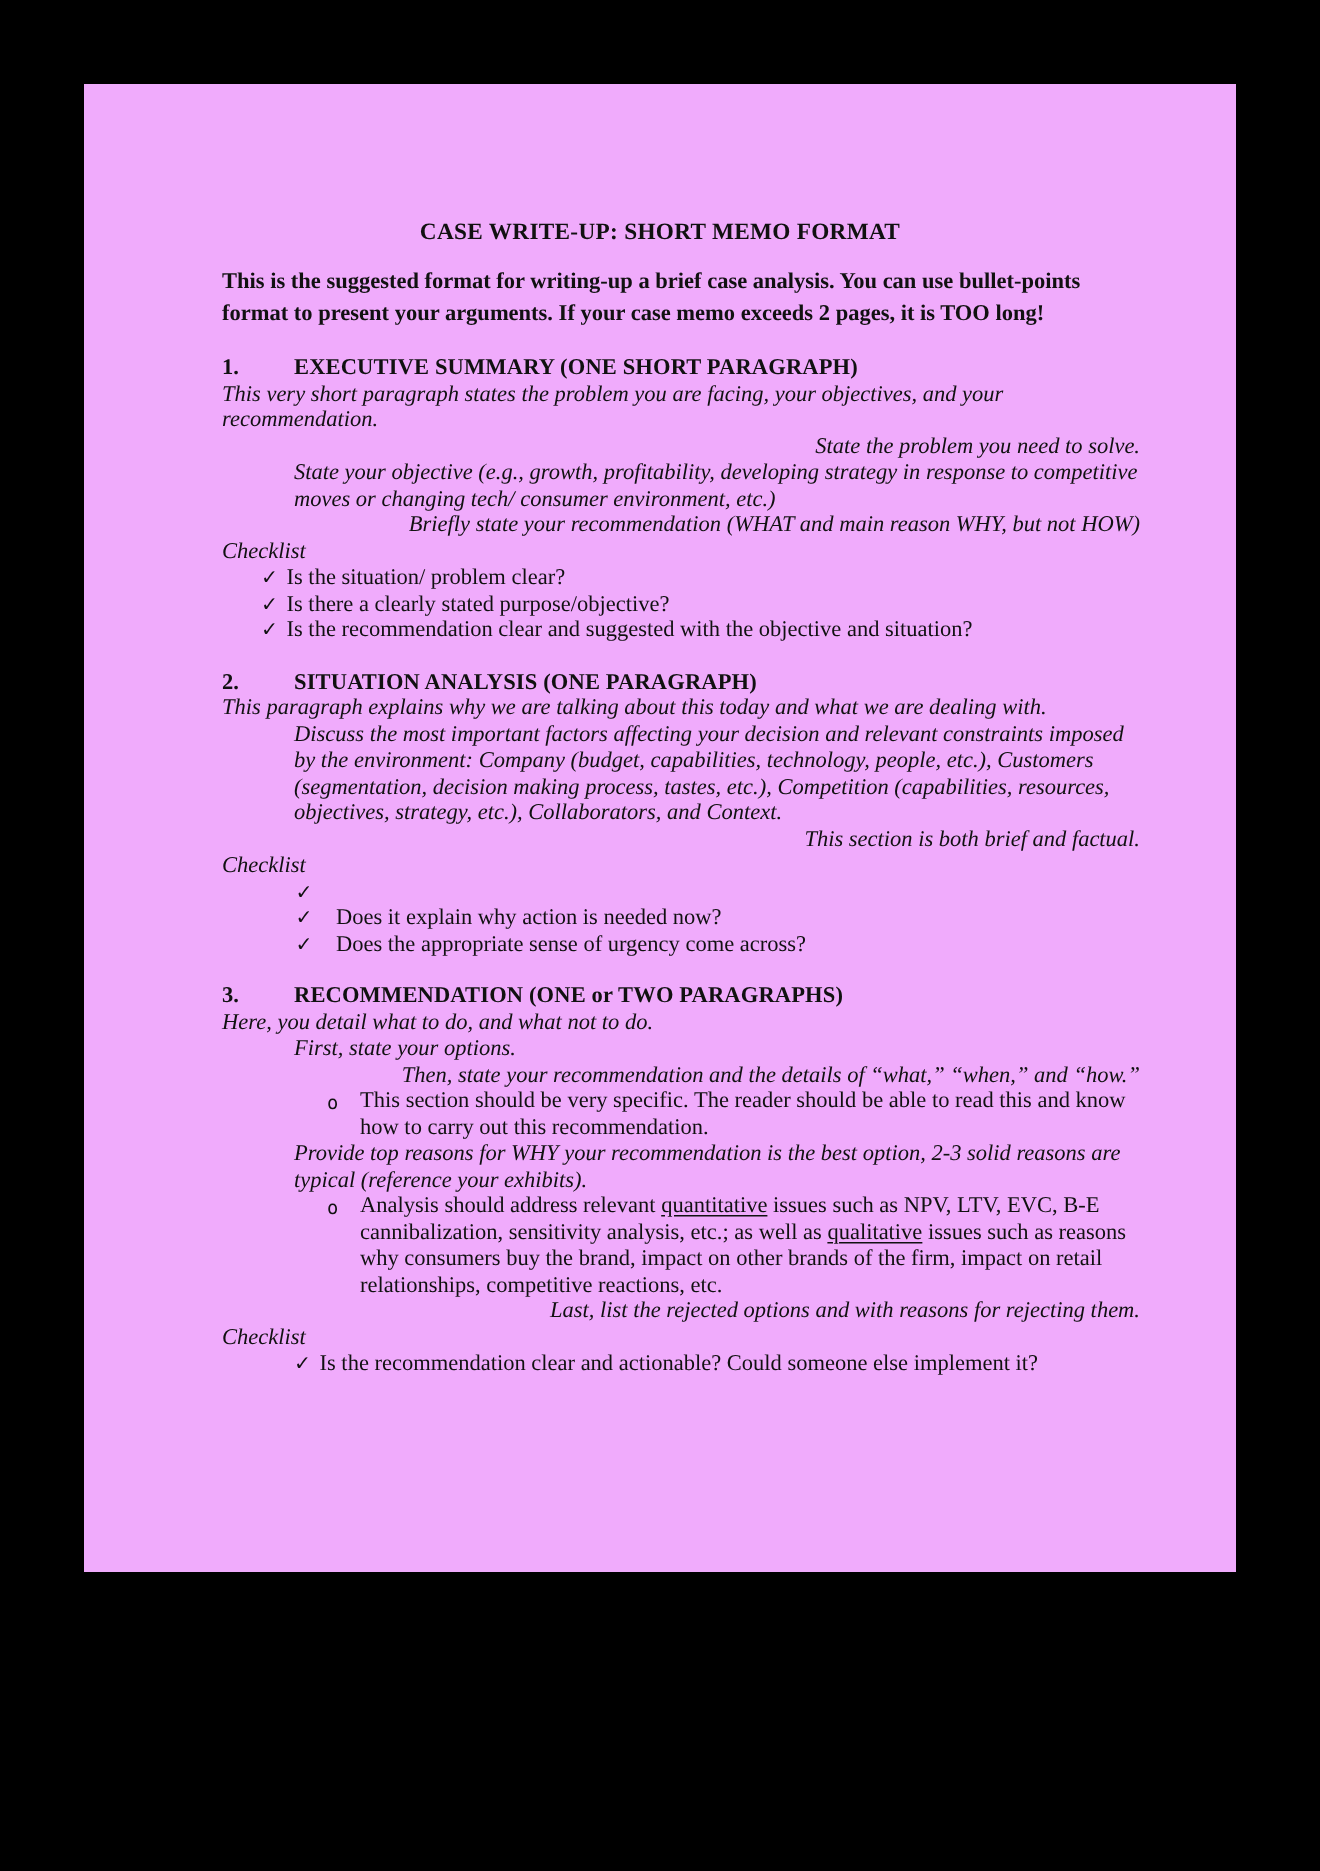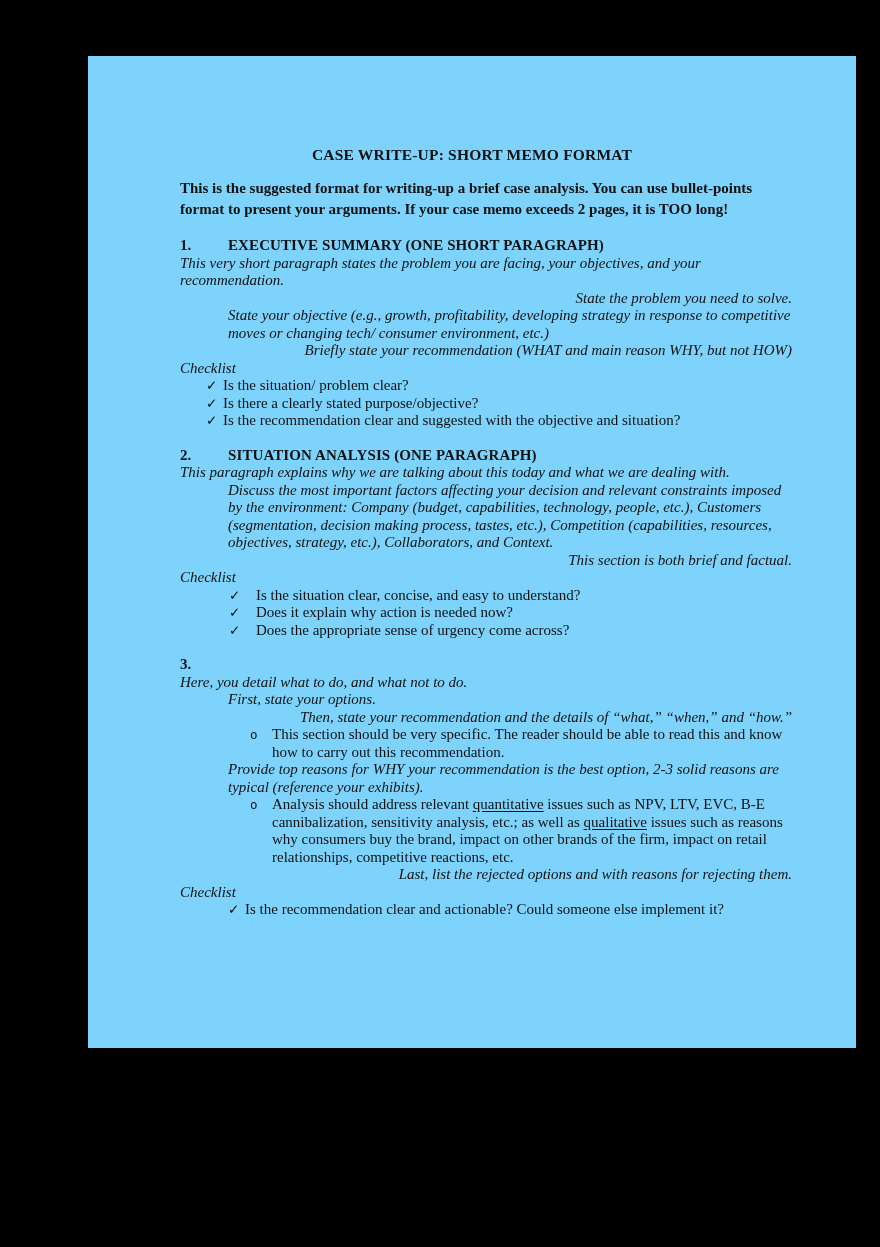--- a/index.html
+++ b/index.html
@@ -5,23 +5,22 @@
   html, body { margin: 0; padding: 0; background: #000000; }
   body {
     width: 880px; height: 1247px; position: relative;
     font-family: "Liberation Serif", "DejaVu Serif", serif;
     -webkit-font-smoothing: antialiased;
   }
   .canvas { position: absolute; inset: 0; background: #000000; }
   .page {
     position: absolute; left: 56px; top: 56px;
     width: 768px; height: 992px;
-    background: #7dd3fc; color: #111111;
+    background: #f0abfc; color: #111111;
     overflow: hidden;
-    margin-left: 32px;
   }
   .content {
     padding: 90px 64px 0 92px;
     font-size: 15px; line-height: 17.5px;
   }
   .doc-title {
     font-weight: bold; font-size: 15.5px; text-align: center;
     line-height: 18px; margin: 0 0 0 -28px; width: calc(100% + 28px);
     letter-spacing: 0.2px;
   }
@@ -96,35 +95,35 @@
         <div class="sec-head">
           <span class="sec-num">2.</span>
           <span class="sec-title">SITUATION ANALYSIS (ONE PARAGRAPH)</span>
         </div>
         <p class="line">This paragraph explains why we are talking about this today and what we are dealing with.</p>
         <p class="line ind2">Discuss the most important factors affecting your decision and relevant constraints imposed by the environment: Company (budget, capabilities, technology, people, etc.), Customers (segmentation, decision making process, tastes, etc.), Competition (capabilities, resources, objectives, strategy, etc.), Collaborators, and Context.</p>
         <p class="line ind1">This section is both brief and factual.</p>
         <p class="line checklist-label">Checklist</p>
         <div class="check-row ck-b">
           <span class="cm">✓</span>
-          <span class="ct">Is the situation clear, concise, and easy to understand?</span>
         </div>
         <div class="check-row ck-b">
           <span class="cm">✓</span>
           <span class="ct">Does it explain why action is needed now?</span>
         </div>
         <div class="check-row ck-b">
           <span class="cm">✓</span>
           <span class="ct">Does the appropriate sense of urgency come across?</span>
         </div>
       </section>
 
       <section class="section">
         <div class="sec-head">
           <span class="sec-num">3.</span>
+          <span class="sec-title">RECOMMENDATION (ONE or TWO PARAGRAPHS)</span>
         </div>
         <p class="line">Here, you detail what to do, and what not to do.</p>
         <p class="line ind2">First, state your options.</p>
         <p class="line ind1">Then, state your recommendation and the details of “what,” “when,” and “how.”</p>
         <div class="line obullet">
           <span class="om">o</span>
           <span class="ob">This section should be very specific. The reader should be able to read this and know how to carry out this recommendation.</span>
         </div>
         <p class="line ind2">Provide top reasons for WHY your recommendation is the best option, 2-3 solid reasons are typical (reference your exhibits).</p>
         <div class="line obullet">

